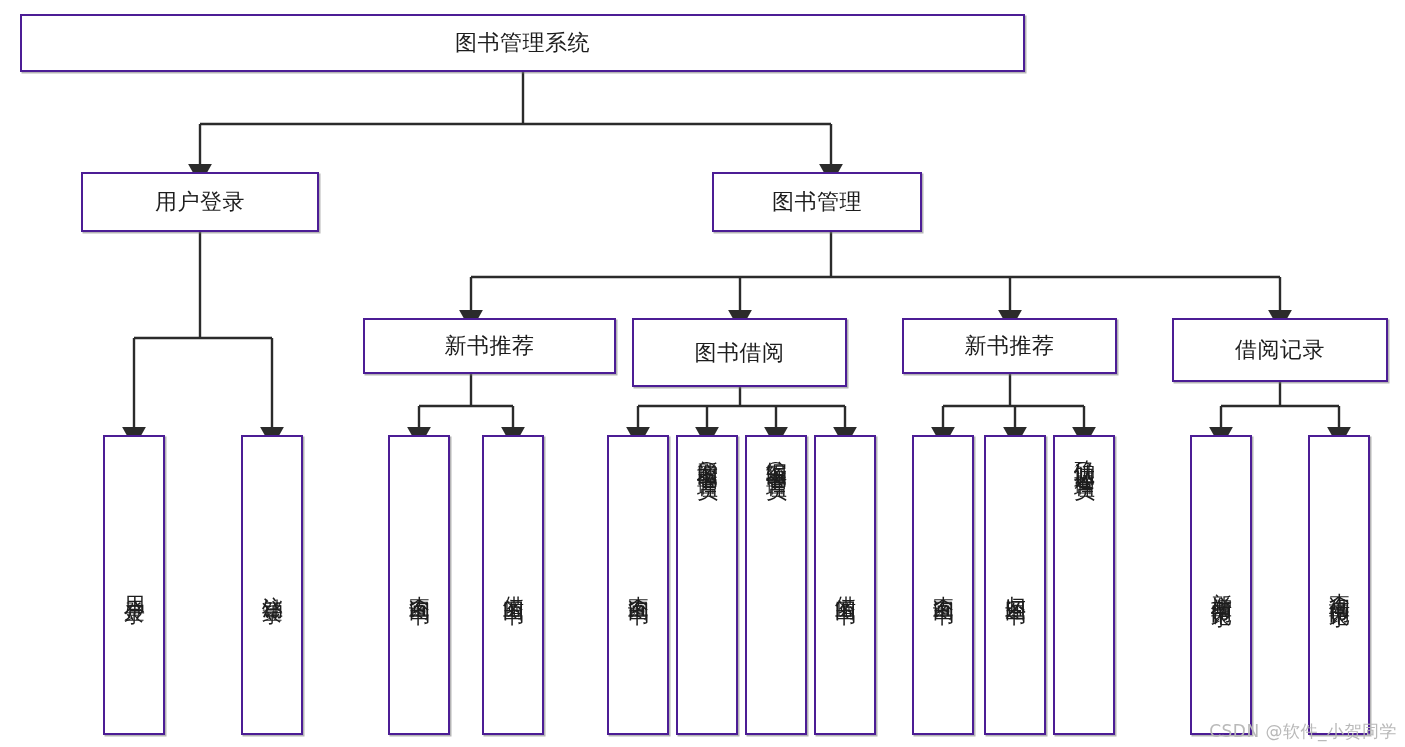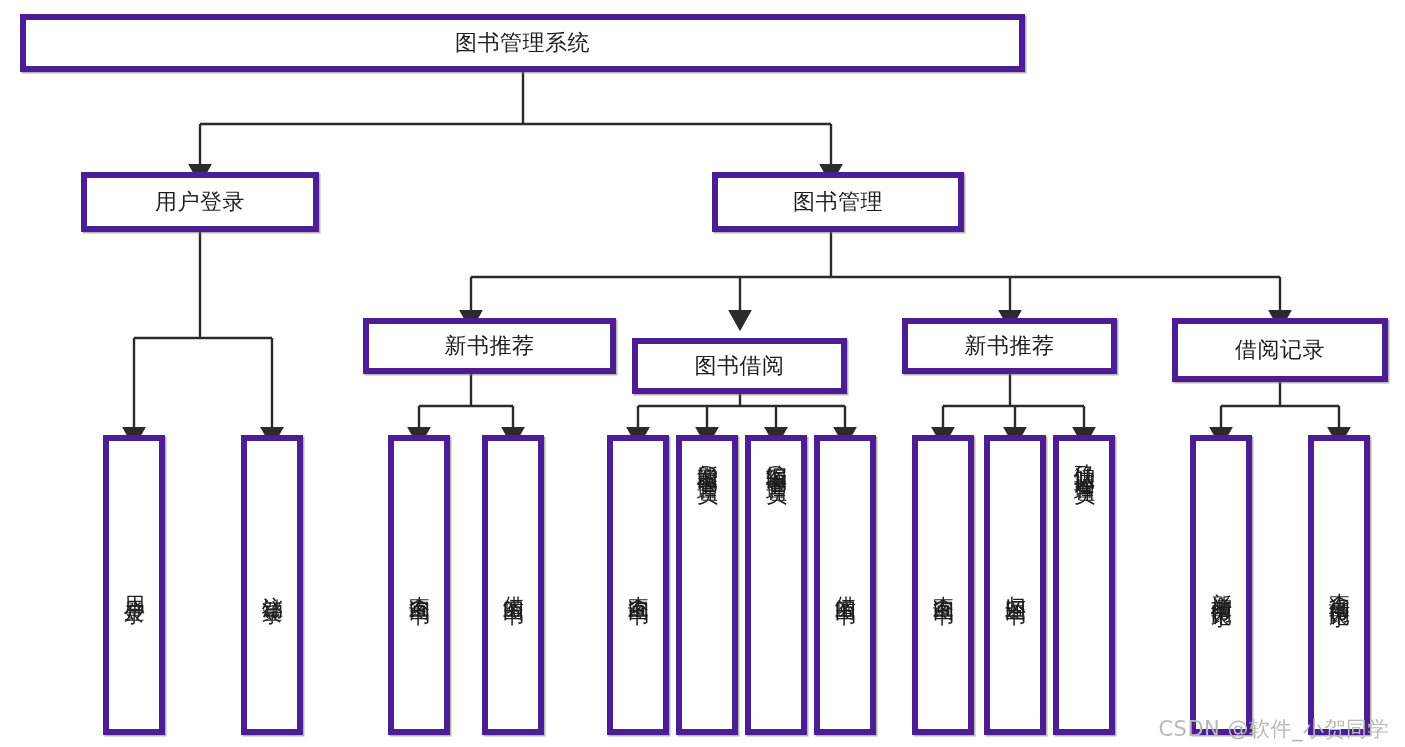--- a/index.html
+++ b/index.html
@@ -21,21 +21,21 @@
     left: 0;
     top: 0;
     width: 1405px;
     height: 747px;
     pointer-events: none;
   }
   .node {
     position: absolute;
     box-sizing: border-box;
     background: #ffffff;
-    border: 6px solid #4c1d95;
+    border: 2px solid #4c1d95;
     box-shadow: 1.5px 1.5px 0 0 rgba(120,120,120,0.55);
     display: flex;
     align-items: center;
     justify-content: center;
     z-index: 2;
   }
   .node .label {
     color: #1d1d1d;
     line-height: 1.18;
     letter-spacing: 0.5px;
@@ -58,23 +58,23 @@
     font-size: 21px;
     letter-spacing: 3px;
     line-height: 1;
   }
   .node.v.mid {
     align-items: center;
     padding-top: 0;
   }
   #watermark {
     position: absolute;
-    right: 16px;
+    right: 8px;
     bottom: 4px;
-    font-size: 21px;
+    font-size: 17px;
     color: #b9b9b9;
     letter-spacing: 0.5px;
     z-index: 3;
     white-space: pre;
     font-family: "DejaVu Sans", "Liberation Sans", sans-serif;
   }
 </style>
 </head>
 <body>
 
@@ -123,27 +123,27 @@
       </g>
   </svg>
 
   <div id="node-layer">
       <div class="node h root" style="left: 20px; top: 14px; width: 1005px; height: 58px;">
         <span class="label">图书管理系统</span>
       </div>
       <div class="node h" style="left: 81px; top: 172px; width: 238px; height: 60px;">
         <span class="label">用户登录</span>
       </div>
-      <div class="node h" style="left: 712px; top: 172px; width: 252px; height: 60px;">
+      <div class="node h" style="left: 712px; top: 172px; width: 210px; height: 60px;">
         <span class="label">图书管理</span>
       </div>
       <div class="node h" style="left: 363px; top: 318px; width: 253px; height: 56px;">
         <span class="label">新书推荐</span>
       </div>
-      <div class="node h" style="left: 632px; top: 318px; width: 215px; height: 56px; margin-top: 20px;">
+      <div class="node h" style="left: 632px; top: 318px; width: 215px; height: 69px;">
         <span class="label">图书借阅</span>
       </div>
       <div class="node h" style="left: 902px; top: 318px; width: 215px; height: 56px;">
         <span class="label">新书推荐</span>
       </div>
       <div class="node h" style="left: 1172px; top: 318px; width: 216px; height: 64px;">
         <span class="label">借阅记录</span>
       </div>
       <div class="node v mid" style="left: 103px; top: 435px; width: 62px; height: 300px;">
         <span class="label">用户登录</span>

